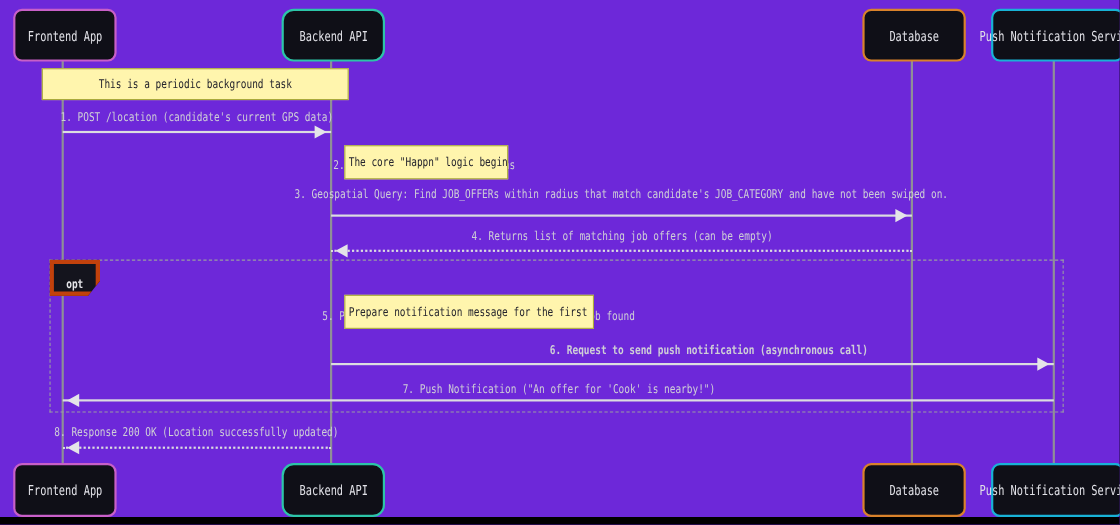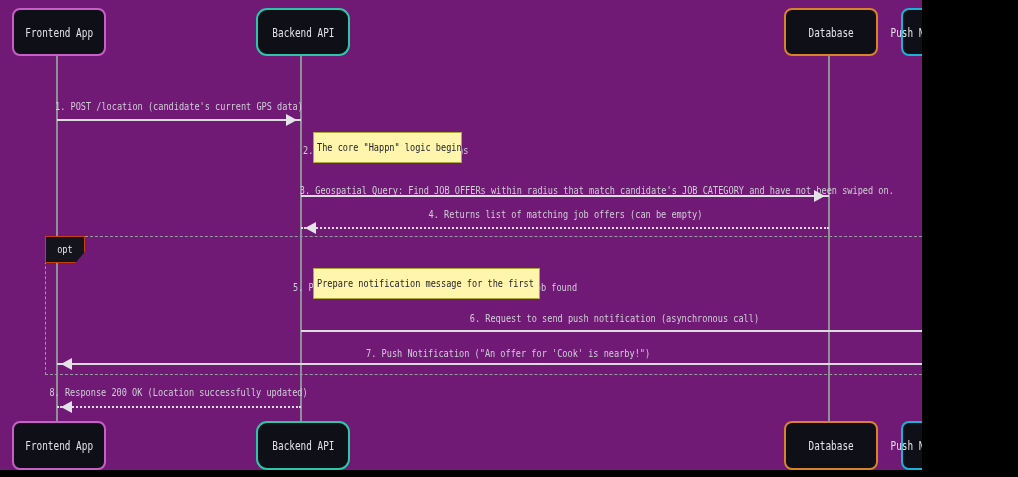--- a/index.html
+++ b/index.html
@@ -1,18 +1,18 @@
 <!DOCTYPE html>
 <html><head>
 <meta charset="utf-8">
 <style>
   html,body{margin:0;padding:0;background:#000;}
   .stage{
-    position:relative;width:922px;height:477px;overflow:hidden;
-    background:#701a75;
+    position:relative;width:1018px;height:477px;overflow:hidden;
+    background:#6d28d9;
     font-family:"DejaVu Sans Mono","Liberation Mono",monospace;
   }
   
   .tx{display:inline-block;white-space:nowrap;transform:scaleX(0.78);transform-origin:center center;
       font-size:11px;color:#cfcfd6;}
   .tx.left{transform-origin:left center;}
   .actor-label{font-size:12.5px;transform:scaleX(0.75);color:#e2e2e8;}
   
   .lifeline{position:absolute;top:52px;height:369px;width:2px;background:#8f8f96;z-index:1;}
   
@@ -33,22 +33,22 @@
   
   .arrow{position:absolute;z-index:2;height:0;border-top:2px solid #dcdce0;}
   .arrow.dotted{border-top:2px dotted #dcdce0;}
   .head{position:absolute;width:0;height:0;top:-7px;border:6px solid transparent;}
   .head.right{right:-2px;border-left:11px solid #e4e4e8;}
   .head.left{left:-2px;border-right:11px solid #e4e4e8;}
   
   .fragment{position:absolute;left:45px;top:236px;width:920px;height:137px;
             border:1px dashed #9a9aa4;z-index:2;}
   .frag-label{position:absolute;left:-1px;top:-1px;width:38px;height:25px;background:#14141d;
-              border:1px solid #c2410c;display:flex;align-items:center;justify-content:center;
-              clip-path:polygon(0 0,100% 0,100% 58%,76% 100%,0 100%);}
+              border:4px solid #c2410c;display:flex;align-items:flex-end;justify-content:center;
+              clip-path:polygon(0 0,100% 0,100% 58%,76% 100%,0 100%);font-weight:bold;}
   .frag-label .tx{color:#e6e6ea;}
   .bottom-strip{position:absolute;left:0;top:470px;width:1018px;height:7px;background:#000;z-index:6;}
 </style>
 </head>
 <body>
 
 <div class="stage">
 
   <div class="lifeline" style="left:56px;"></div>
   <div class="lifeline" style="left:300px;"></div>
@@ -61,36 +61,39 @@
   <div class="actor b-backend" style="left:256px;top:8px;width:90px;">
     <span class="tx actor-label">Backend API</span>
   </div>
   <div class="actor b-database" style="left:784px;top:8px;width:90px;">
     <span class="tx actor-label">Database</span>
   </div>
   <div class="actor b-push" style="left:901px;top:8px;width:117px;">
     <span class="tx actor-label">Push Notification Service</span>
   </div>
 
+  <div class="note centered" style="left:38px;top:62px;width:277px;height:27px;">
+    <span class="tx">This is a periodic background task</span>
+  </div>
 
   <div class="mlabel" style="left:-121px;top:100px;">
     <span class="tx">1. POST /location (candidate's current GPS data)</span>
   </div>
   <div class="arrow" style="left:57px;top:119px;width:244px;">
     <span class="head right"></span>
   </div>
 
   <div class="mtext-anch" style="left:303px;top:139px;">
     <span class="tx left">2. The core "Happn" logic begins</span>
   </div>
   <div class="note" style="left:313px;top:132px;width:144px;height:29px;padding-left:3px;">
     <span class="tx left">The core "Happn" logic begins</span>
   </div>
 
-  <div class="mlabel" style="left:265px;top:184px;margin-left:32px;">
+  <div class="mlabel" style="left:265px;top:170px;">
     <span class="tx">3. Geospatial Query: Find JOB_OFFERs within radius that match candidate's JOB_CATEGORY and have not been swiped on.</span>
   </div>
   <div class="arrow" style="left:301px;top:195px;width:528px;">
     <span class="head right"></span>
   </div>
 
   <div class="mlabel" style="left:265px;top:208px;align-items:flex-end;">
     <span class="tx">4. Returns list of matching job offers (can be empty)</span>
   </div>
   <div class="arrow dotted" style="left:301px;top:227px;width:528px;">
@@ -103,21 +106,21 @@
     </div>
   </div>
 
   <div class="mtext-anch" style="left:293px;top:276px;">
     <span class="tx left">5. Prepare notification message for the first job found</span>
   </div>
   <div class="note" style="left:313px;top:268px;width:222px;height:29px;padding-left:3px;">
     <span class="tx left">Prepare notification message for the first job found</span>
   </div>
 
-  <div class="mlabel" style="left:314px;top:312px;">
+  <div class="mlabel" style="left:344px;top:312px;font-weight:bold;">
     <span class="tx">6. Request to send push notification (asynchronous call)</span>
   </div>
   <div class="arrow" style="left:301px;top:330px;width:657px;">
     <span class="head right"></span>
   </div>
 
   <div class="mlabel" style="left:208px;top:347px;">
     <span class="tx">7. Push Notification ("An offer for 'Cook' is nearby!")</span>
   </div>
   <div class="arrow" style="left:57px;top:363px;width:901px;">

